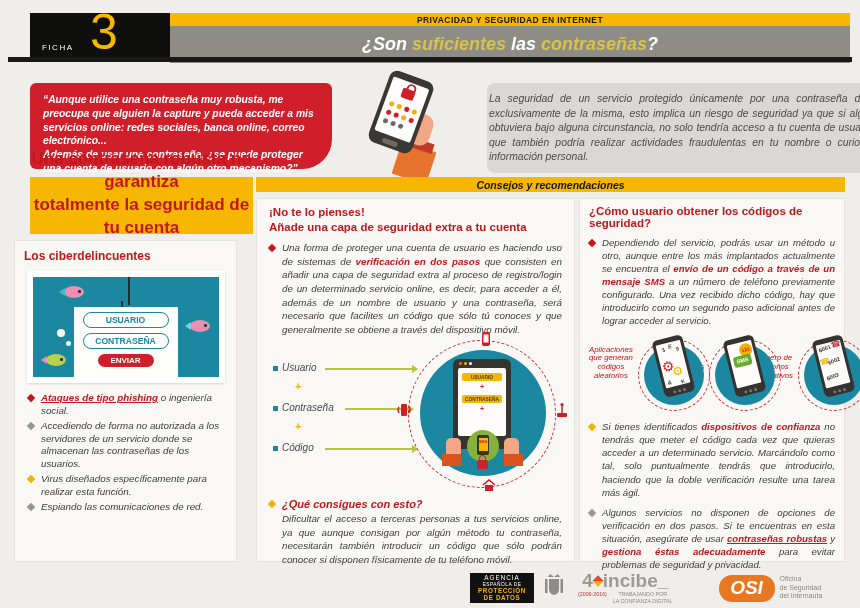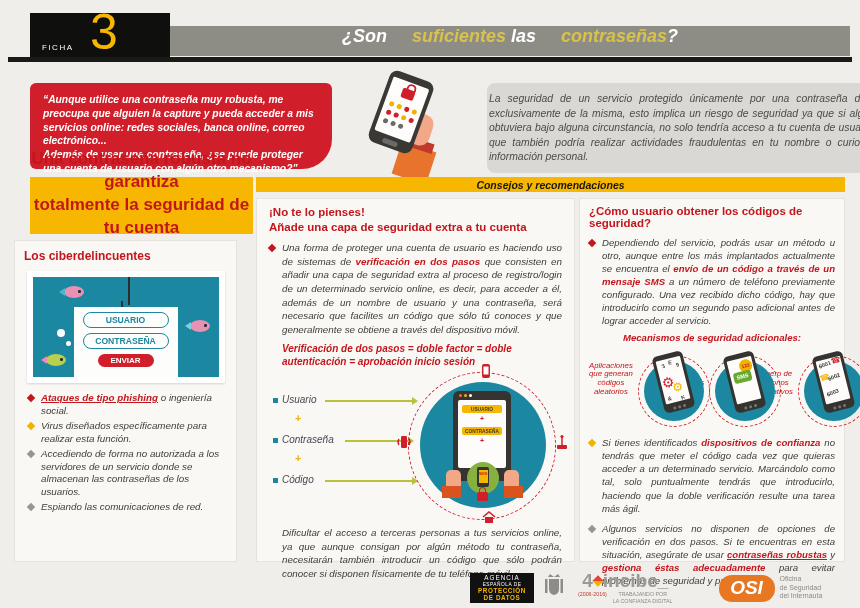--- a/index.html
+++ b/index.html
@@ -8,24 +8,24 @@
   .abs{position:absolute;}
   .it{font-style:italic;}
   .jst{text-align:justify;}
 
   
   .ficha-box{left:30px;top:13px;width:140px;height:44px;background:#0f0f0d;}
   .ficha-label{position:absolute;left:12px;bottom:5px;color:#fff;font-size:8px;letter-spacing:1.5px;}
   .ficha-num{position:absolute;left:60px;top:-10px;color:#f7b600;font-size:50px;font-weight:normal;}
   .kicker{left:170px;top:13px;width:680px;height:13px;background:#f7b600;color:#161616;
           font-size:8.5px;font-weight:bold;display:flex;align-items:center;justify-content:center;letter-spacing:.4px;}
-  .titlebar{left:170px;top:26px;width:680px;height:30px;background:#8d8d86;display:flex;align-items:flex-start;justify-content:center;
+  .titlebar{left:170px;top:26px;width:680px;height:37px;background:#8d8d86;display:flex;align-items:center;justify-content:center;
             font-size:18px;font-weight:bold;font-style:italic;}
   .titlebar .w{color:#ffffff;white-space:pre;}
-  .titlebar .y{color:#d9c24c;white-space:pre;margin-left:20px;}
+  .titlebar .y{color:#d9c24c;white-space:pre;}
   .hdr-line{left:8px;top:57px;width:844px;height:5px;background:#191917;}
 
   
   .quote-box{left:30px;top:83px;width:302px;height:86px;background:#d01f2a;border-radius:6px 6px 30px 6px;
              color:#fff;font-size:10.3px;font-weight:bold;font-style:italic;line-height:1.34;
              padding:10px 13px;box-sizing:border-box;white-space:pre-line;}
   .answer-box{left:487px;top:83px;width:410px;height:90px;background:#dad8d4;border-radius:8px 8px 26px 8px;
              color:#4b4b47;font-size:10.4px;font-style:italic;line-height:1.4;padding:9px 2px;box-sizing:border-box;text-align:justify;}
 
   
@@ -147,20 +147,21 @@
 </style>
 </head>
 <body>
 
 <div class="page">
 
   <div class="abs ficha-box">
     <span class="ficha-label">FICHA</span>
     <span class="ficha-num">3</span>
   </div>
+  <div class="abs kicker">PRIVACIDAD Y SEGURIDAD EN INTERNET</div>
   <div class="abs titlebar">
     <span class="w">¿Son </span>
       <span class="y">suficientes </span>
       <span class="w">las </span>
       <span class="y">contraseñas</span>
       <span class="w">?</span>
   </div>
   <div class="abs hdr-line"></div>
 
   <div class="abs quote-box">“Aunque utilice una contraseña muy robusta, me preocupa que alguien la capture y pueda acceder a mis servicios online: redes sociales, banca online, correo electrónico...
@@ -229,37 +230,36 @@
         <div class="ph-card">
           <div class="ph-field">USUARIO</div>
           <div class="ph-field">CONTRASEÑA</div>
           <div class="ph-send">ENVIAR</div>
         </div>
       </div>
     </div>
 
     <ul class="mini-bullets">
       <li><span class="dm d-red"></span><span class="hl-red-u it">Ataques de tipo phishing</span><span> o ingeniería social.</span></li>
+      <li><span class="dm d-gray"></span><span>Accediendo de forma no autorizada a los servidores de un servicio donde se almacenan las contraseñas de los usuarios.</span></li>
       <li><span class="dm d-yellow"></span><span>Virus diseñados específicamente para realizar esta función.</span></li>
-      <li><span class="dm d-gray"></span><span>Accediendo de forma no autorizada a los servidores de un servicio donde se almacenan las contraseñas de los usuarios.</span></li>
       <li><span class="dm d-gray"></span><span>Espiando las comunicaciones de red.</span></li>
     </ul>
   </div>
 
   <div class="abs consejos">Consejos y recomendaciones</div>
 
   <div class="abs panel mid-panel">
     <div class="mid-title">
       <div>¡No te lo pienses!</div>
       <div>Añade una capa de seguridad extra a tu cuenta</div>
     </div>
     <div class="bullet-para jst">
       <span class="dm d-red"></span><span>Una forma de proteger una cuenta de usuario es haciendo uso de sistemas de </span><span class="hl-red">verificación en dos pasos</span><span> que consisten en añadir una capa de seguridad extra al proceso de registro/login de un determinado servicio online, es decir, para acceder a él, además de un nombre de usuario y una contraseña, será necesario que facilites un código que sólo tú conoces y que generalmente se obtiene a través del dispositivo móvil.</span>
     </div>
-    <div class="equation">Verificación de dos pasos = doble factor = doble autenticación = aprobación inicio sesión</div>
 
     <div class="tfa">
       <span class="tfa-item" style="top:22px;left:13px;">Usuario</span>
       <span class="tfa-plus" style="top:40px;">+</span>
       <span class="tfa-item" style="top:62px;left:13px;">Contraseña</span>
       <span class="tfa-plus" style="top:80px;">+</span>
       <span class="tfa-item" style="top:102px;left:13px;">Código</span>
 
       <div class="arrow" style="left:56px;top:28px;width:88px;"></div>
       <div class="arrow" style="left:76px;top:68px;width:64px;"></div>
@@ -313,30 +313,32 @@
           </svg>
       </span>
       <span class="ring-ico" style="right:66px;top:138px;">
         <svg width="14" height="13" viewBox="0 0 14 13">
             <path d="M1 6 L7 1 L13 6" stroke="#d01f2a" stroke-width="1.6" fill="none"></path>
             <rect x="3" y="6" width="8" height="6" fill="#d01f2a"></rect>
           </svg>
       </span>
     </div>
 
+    <div class="que-title">
+      <span class="dm d-yellow"></span><span>¿Qué consigues con esto?</span>
+    </div>
     <div class="bullet-para jst" style="margin-top:2px;padding-left:13px;">Dificultar el acceso a terceras personas a tus servicios online, ya que aunque consigan por algún método tu contraseña, necesitarán también introducir un código que sólo podrán conocer si disponen físicamente de tu teléfono móvil.</div>
   </div>
 
   <div class="abs panel right-panel">
     <div class="right-title">¿Cómo usuario obtener los códigos de seguridad?</div>
     <div class="bullet-para jst">
       <span class="dm d-red"></span><span>Dependiendo del servicio, podrás usar un método u otro, aunque entre los más implantados actualmente se encuentra el </span><span class="hl-red">envío de un código a través de un mensaje SMS</span><span> a un número de teléfono previamente configurado. Una vez recibido dicho código, hay que introducirlo como un segundo paso adicional antes de lograr acceder al servicio.</span>
     </div>
 
-    <div class="mech-title">Mecanismos de seguridad adicionales:</div>
     <div class="mech-row">
 
       <div class="mech">
         <div class="mech-label">Aplicaciones que generan
 códigos aleatorios</div>
         <div class="mech-icon">
           <div class="mi-circle"></div>
           <div class="mi-ring"></div>
           <div class="mi-phone">
             <div class="mi-screen">

